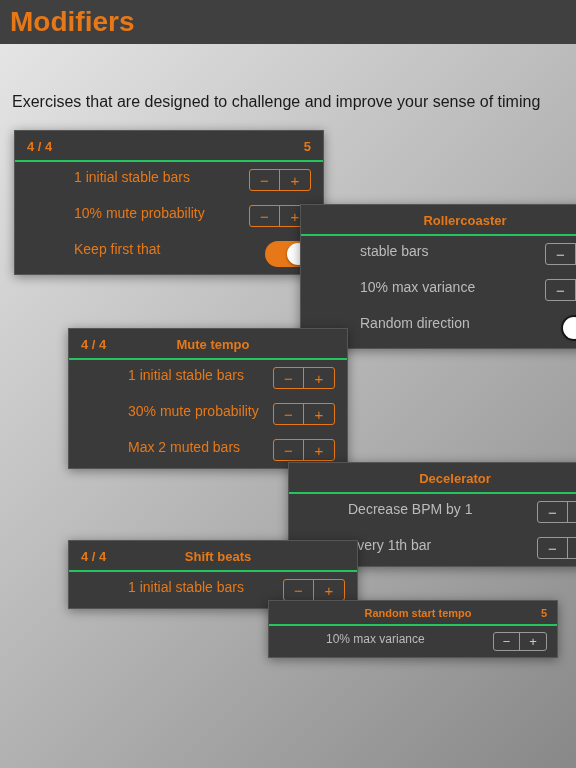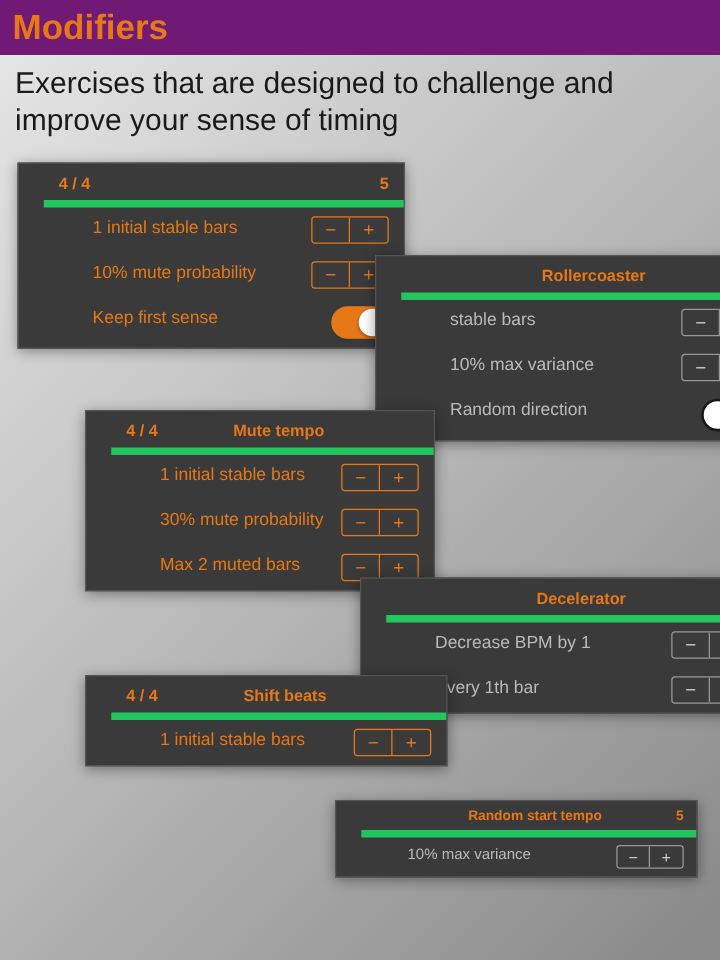--- a/index.html
+++ b/index.html
@@ -4,51 +4,51 @@
   <style>
     * { margin: 0; padding: 0; box-sizing: border-box; font-family: -apple-system, BlinkMacSystemFont, "Segoe UI", Helvetica, Arial, sans-serif; }
     body {
       width: 576px;
       height: 768px;
       background: linear-gradient(135deg, #e8e8e8 0%, #b8b8b8 50%, #888 100%);
       position: relative;
       overflow: hidden;
     }
     .header-bar {
-      background: #701a75;
+      background: #404040;
       padding: 6px 10px;
       margin: 0;
     }
     .header-title {
       color: #e77817;
       font-size: 28px;
       font-weight: 700;
     }
     .subtitle {
       color: #1a1a1a;
-      font-size: 24px;
+      font-size: 16px;
       padding: 8px 12px 14px;
       line-height: 1.25;
+      margin-top: 40px;
     }
     .card {
       position: absolute;
       background: #3a3a3a;
       border: 1px solid #555;
       box-shadow: 0 2px 10px rgba(0,0,0,0.4);
     }
     .card-header {
       display: flex;
       justify-content: space-between;
       align-items: center;
       padding: 8px 12px 6px;
-      border-bottom: 6px solid #22c55e;
+      border-bottom: 2px solid #22c55e;
       color: #e77817;
       font-size: 13px;
       font-weight: 600;
-      margin-left: 20px;
     }
     .card-header .title { flex: 1; text-align: center; }
     .card-header .left { flex: 0 0 auto; width: 40px; text-align: left; }
     .card-header .right { flex: 0 0 auto; width: 30px; text-align: right; }
     .card-row {
       display: flex;
       justify-content: space-between;
       padding: 7px 12px;
       margin-left: 47px;
     }
@@ -100,21 +100,21 @@
     }
     .toggle.on .toggle-knob { right: 2px; }
     .toggle.off .toggle-knob { left: 2px; }
 
     
     .card-mute-beats { left: 14px; top: 130px; width: 310px; }
     .card-rollercoaster { left: 300px; top: 204px; width: 320px; }
     .card-mute-bars { left: 68px; top: 328px; width: 280px; }
     .card-decelerator { left: 288px; top: 462px; width: 324px; }
     .card-shift-beats { left: 68px; top: 540px; width: 290px; }
-    .card-random-tempo { left: 268px; top: 640px; width: 290px; }
+    .card-random-tempo { left: 268px; top: 600px; width: 290px; }
 
     .card-random-tempo .card-header { font-size: 11px; padding: 6px 10px 5px; }
     .card-random-tempo .card-row { padding: 6px 10px; }
     .card-random-tempo .row-label { font-size: 12px; }
     .card-random-tempo .stepper-btn { width: 26px; height: 17px; font-size: 13px; }
 
     .card-decelerator .card-header .title,
     .card-random-tempo .card-header .title { text-align: center; }
   </style>
 </head>
@@ -138,21 +138,21 @@
     </div>
   </div>
   <div class="card-row">
     <span class="row-label">10% mute probability</span>
     <div class="stepper">
       <div class="stepper-btn">−</div>
       <div class="stepper-btn">+</div>
     </div>
   </div>
   <div class="card-row">
-    <span class="row-label">Keep first sense</span>
+    <span class="row-label">Keep first that</span>
     <div class="toggle on">
         <div class="toggle-knob"></div>
       </div>
   </div>
 </div>
 
 <div class="card card-rollercoaster">
   <div class="card-header">
     <span class="left"></span>
     <span class="title">Rollercoaster</span>

